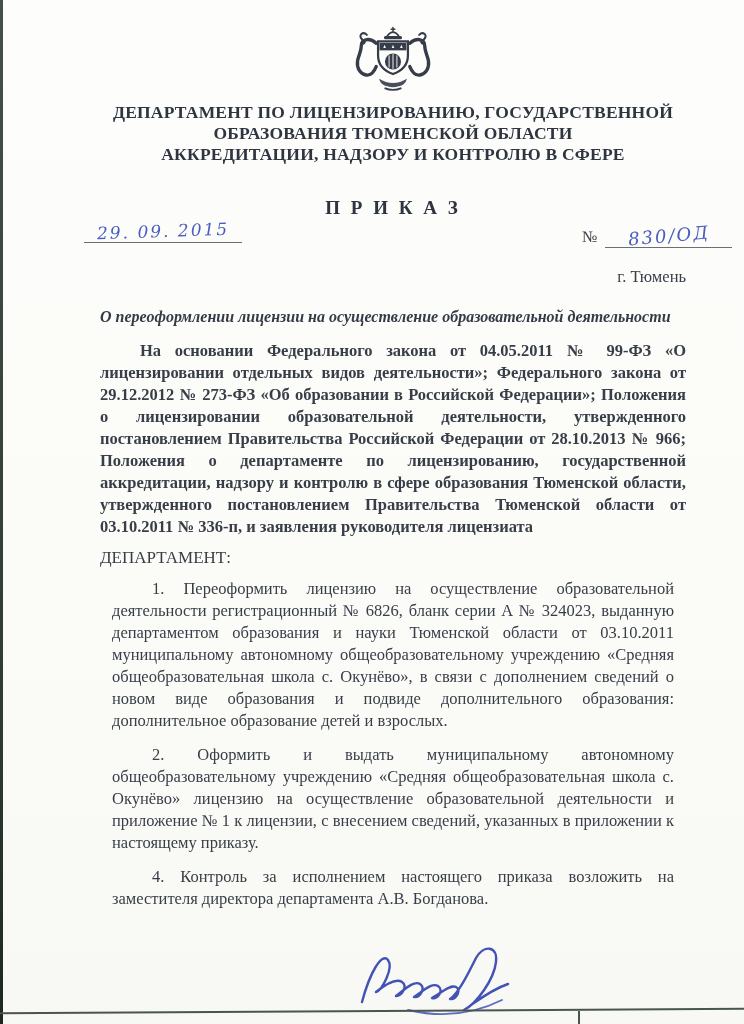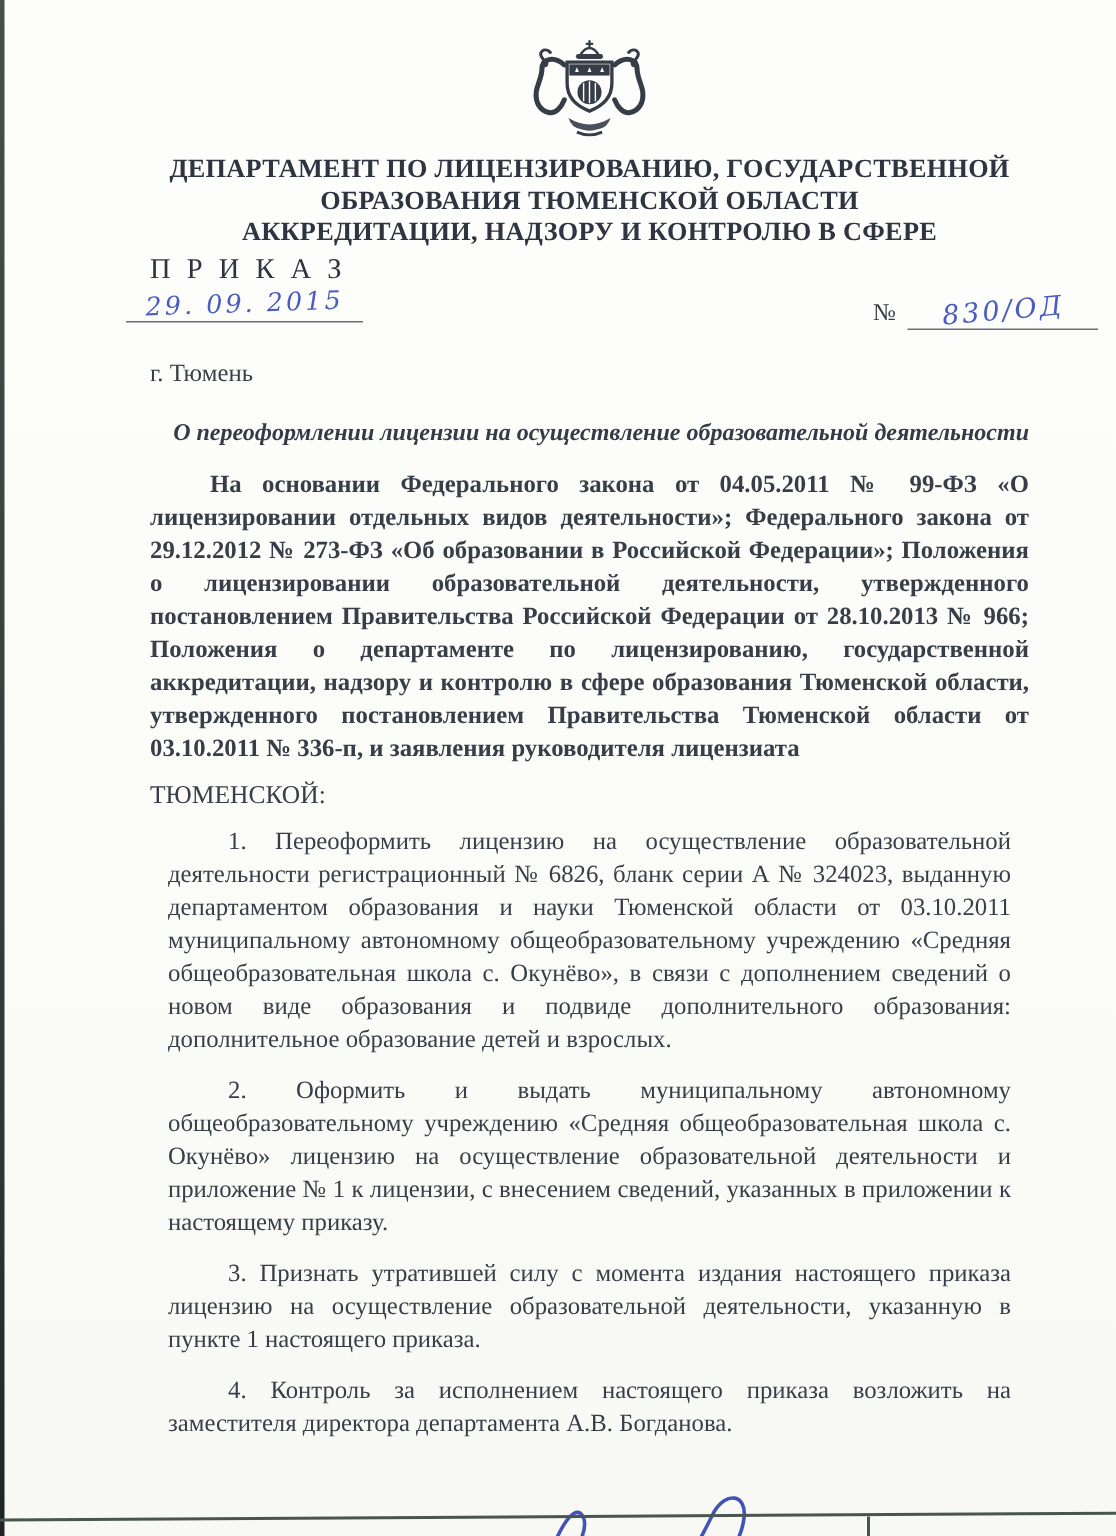--- a/index.html
+++ b/index.html
@@ -19,37 +19,37 @@
     background:#4a554f;transform:rotate(-0.35deg);}
   .edge-tick{position:absolute;left:578px;bottom:0;width:2px;height:13px;background:#4a554f;}
 
   .content{position:relative;padding:0 58px 0 100px;}
 
   .coat{display:flex;justify-content:center;padding-top:26px;}
   .org-name{margin-top:6px;text-align:center;font-weight:bold;
     font-size:17.5px;line-height:21px;letter-spacing:.2px;color:#2e3540;}
   .org-name div{white-space:nowrap;}
 
-  .doc-type{margin-top:4px;text-align:left;font-weight:normal;
+  .doc-type{margin-top:32px;text-align:center;font-weight:bold;
     font-size:19px;letter-spacing:3px;color:#2e3540;}
 
   .meta-row{position:relative;margin-top:2px;height:40px;}
   .date-block{position:absolute;left:-16px;top:0;width:158px;text-align:center;}
   .hand{font-family:"DejaVu Serif",serif;font-style:italic;
     color:#4a5cc0;letter-spacing:2px;}
   .date-hand{display:inline-block;font-size:17px;transform:rotate(-2deg);}
   .underline{border-bottom:1.5px solid #6a6f76;height:3px;margin-top:-2px;}
   .num-block{position:absolute;right:-46px;top:4px;width:150px;display:flex;align-items:flex-end;}
   .num-label{font-size:16px;color:#3a3f47;margin-right:8px;padding-bottom:2px;}
   .num-hand-wrap{flex:1;text-align:center;}
   .num-hand{display:inline-block;font-size:18px;transform:rotate(-5deg);}
 
-  .city{margin-top:6px;text-align:left;font-size:16.5px;}
+  .city{margin-top:6px;text-align:right;font-size:16.5px;}
 
-  .subject{margin-top:20px;text-align:right;font-weight:bold;font-style:italic;
+  .subject{margin-top:20px;text-align:left;font-weight:bold;font-style:italic;
     font-size:16px;line-height:19.5px;color:#353b46;}
 
   .body-text{font-size:16.5px;line-height:22px;text-align:justify;}
   .preamble{margin-top:13px;text-indent:40px;font-weight:bold;}
   .order-word{margin-top:9px;font-size:17px;}
   .order-item{margin:12px;text-indent:40px;}
 
   .sig-row{position:relative;margin-top:34px;height:86px;}
   .sig-ink{position:absolute;left:250px;top:-6px;}
 </style>
@@ -126,24 +126,23 @@
     </div>
 
     <div class="city">г. Тюмень</div>
 
     <div class="subject">
       <div>О переоформлении лицензии на осуществление образовательной деятельности</div>
     </div>
 
     <div class="body-text">
       <p class="preamble" style="margin:13px 0 0 0;">На основании Федерального закона от 04.05.2011 № 99-ФЗ «О лицензировании отдельных видов деятельности»; Федерального закона от 29.12.2012 № 273-ФЗ «Об образовании в Российской Федерации»; Положения о лицензировании образовательной деятельности, утвержденного постановлением Правительства Российской Федерации от 28.10.2013 № 966; Положения о департаменте по лицензированию, государственной аккредитации, надзору и контролю в сфере образования Тюменской области, утвержденного постановлением Правительства Тюменской области от 03.10.2011 № 336-п, и заявления руководителя лицензиата</p>
-      <p class="order-word" style="margin:9px 0 0 0;">ТЮМЕНСКОЙ:</p>
+      <p class="order-word" style="margin:9px 0 0 0;">ДЕПАРТАМЕНТ:</p>
       <p class="order-item" style="margin-top:9px;">1. Переоформить лицензию на осуществление образовательной деятельности регистрационный № 6826, бланк серии А № 324023, выданную департаментом образования и науки Тюменской области от 03.10.2011 муниципальному автономному общеобразовательному учреждению «Средняя общеобразовательная школа с. Окунёво», в связи с дополнением сведений о новом виде образования и подвиде дополнительного образования: дополнительное образование детей и взрослых.</p>
       <p class="order-item">2. Оформить и выдать муниципальному автономному общеобразовательному учреждению «Средняя общеобразовательная школа с. Окунёво» лицензию на осуществление образовательной деятельности и приложение № 1 к лицензии, с внесением сведений, указанных в приложении к настоящему приказу.</p>
-      <p class="order-item">3. Признать утратившей силу с момента издания настоящего приказа лицензию на осуществление образовательной деятельности, указанную в пункте 1 настоящего приказа.</p>
       <p class="order-item">4. Контроль за исполнением настоящего приказа возложить на заместителя директора департамента А.В. Богданова.</p>
     </div>
 
     <div class="sig-row">
 
       <span class="sig-ink">
         <svg width="210" height="86" viewBox="0 0 210 86" aria-hidden="true">
           <path d="M12 64 C20 34 32 14 38 22 C44 30 32 52 26 54
                    C36 46 46 40 52 44 C58 48 52 58 46 58
                    C54 52 64 42 70 46 C76 50 70 60 64 59

